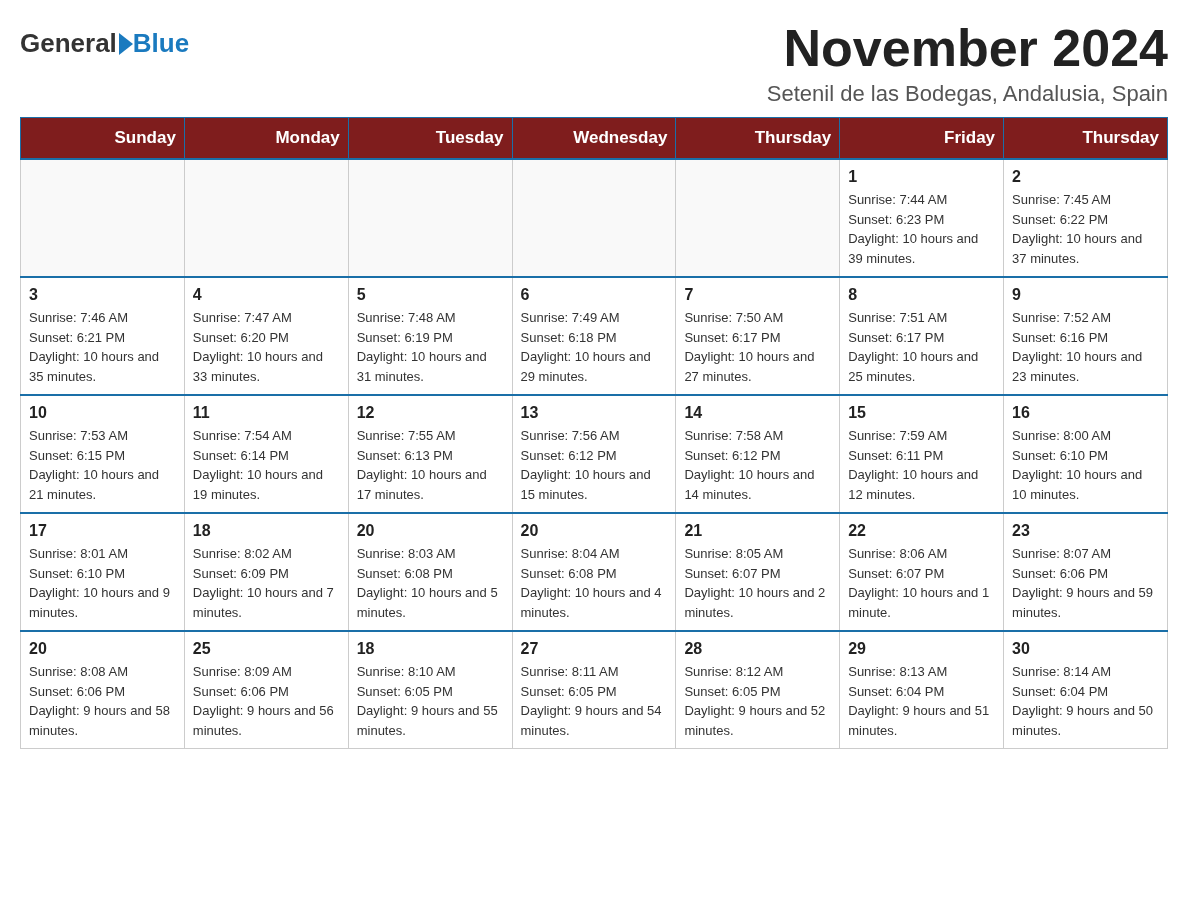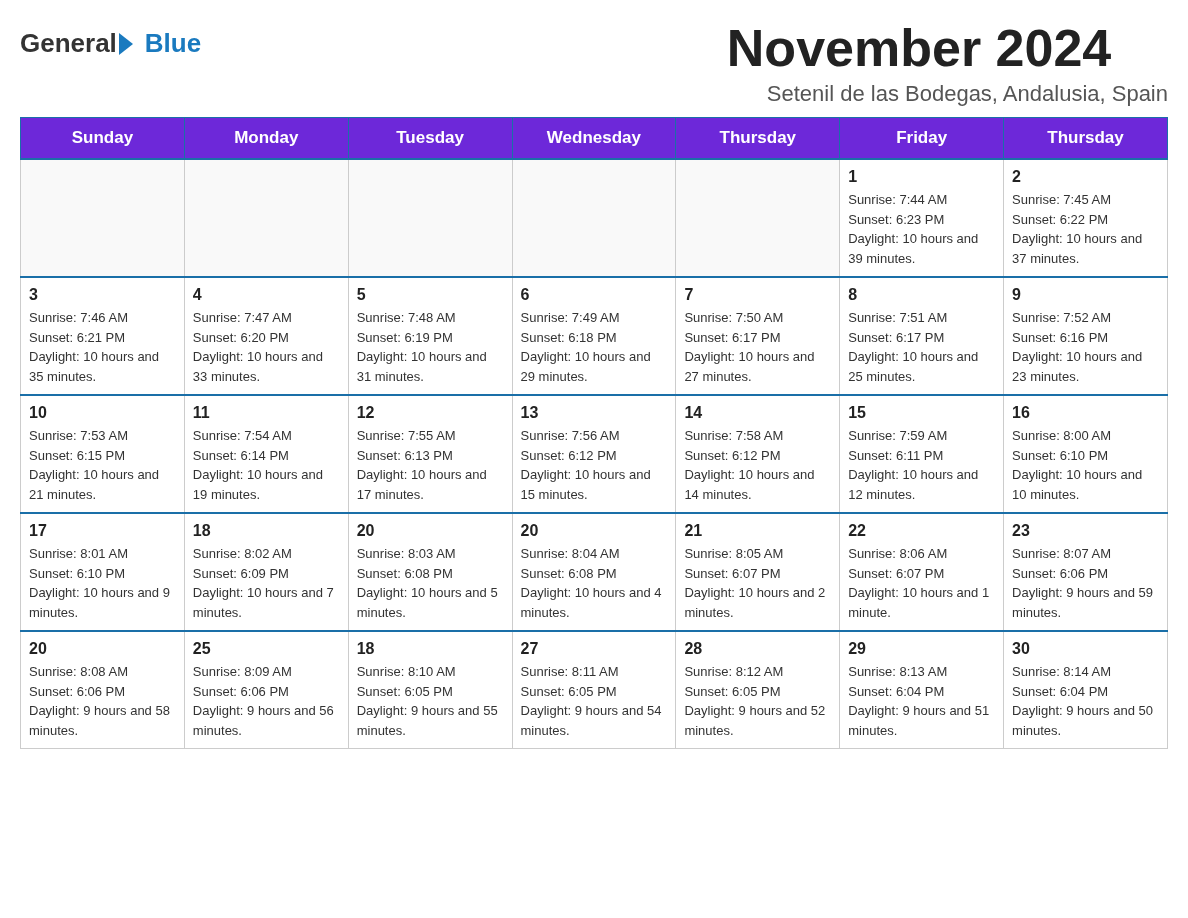--- a/index.html
+++ b/index.html
@@ -27,46 +27,46 @@
       color: #333;
       line-height: 1;
     }
     .logo-blue {
       font-size: 26px;
       font-weight: bold;
       color: #1a7abf;
       line-height: 1;
       display: flex;
       align-items: center;
-      margin-left: 12px;
     }
     .title-block {
+      text-align: right;
     }
     .month-title {
       font-size: 52px;
       font-weight: bold;
       color: #222;
       line-height: 1.1;
     }
     .location-title {
       font-size: 22px;
       color: #555;
       margin-top: 4px;
       margin-left: 40px;
     }
     .calendar {
       width: 100%;
       border-collapse: collapse;
       margin-top: 10px;
     }
     .calendar th {
-      background-color: #6d28d9;
+      background-color: #7f1d1d;
       color: #fff;
       padding: 10px 8px;
-      text-align: center;
+      text-align: right;
       font-size: 17px;
       font-weight: bold;
       border: 1px solid #1a6fa8;
     }
     .calendar td {
       vertical-align: top;
       padding: 8px;
       border: 1px solid #ccc;
       width: 14.28%;
       min-height: 100px;

